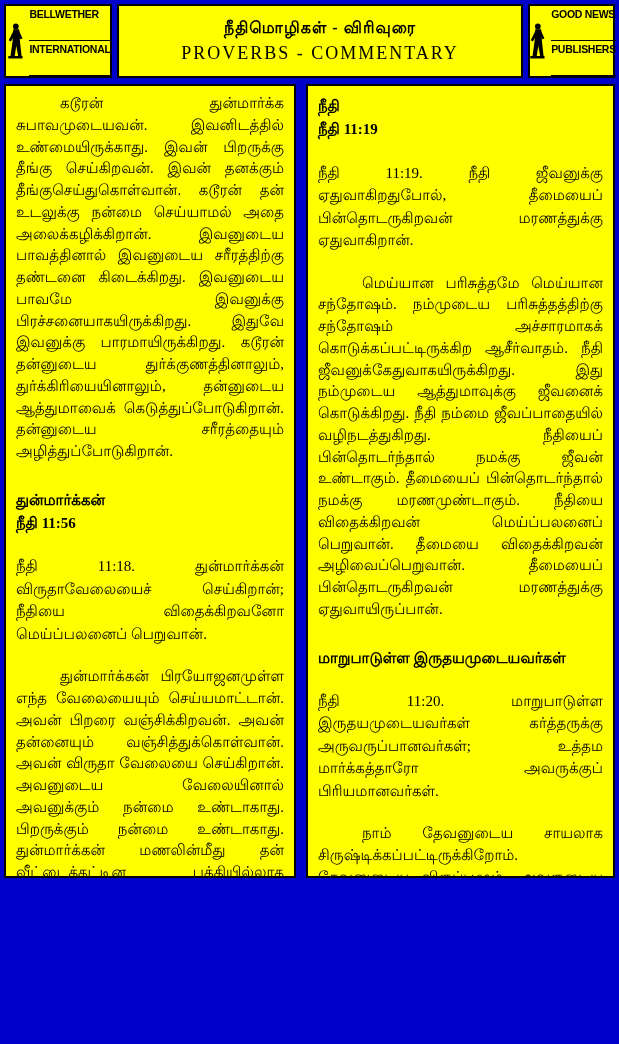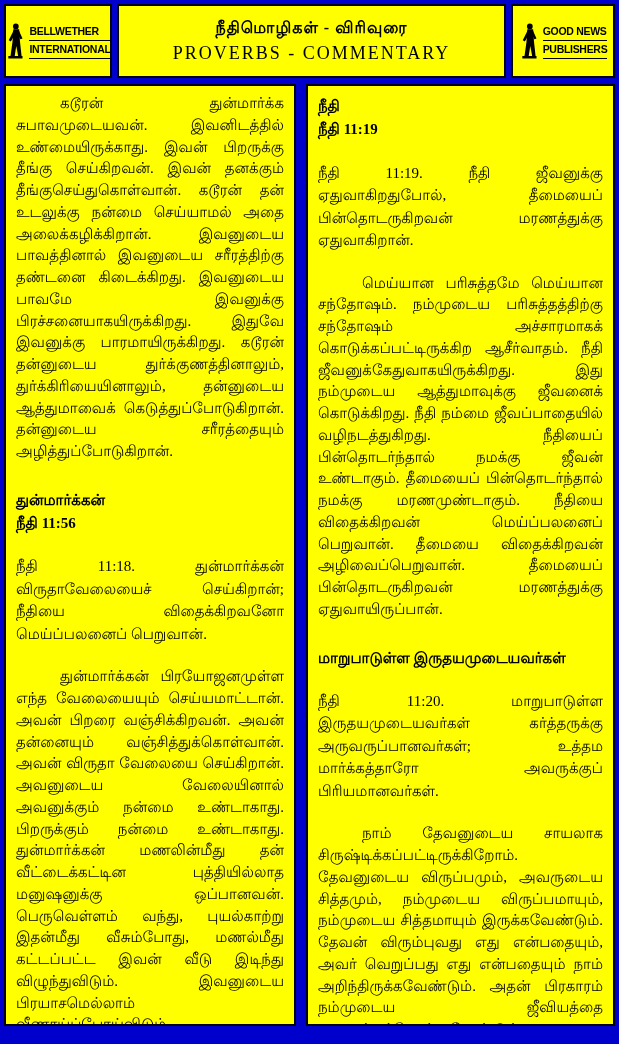--- a/index.html
+++ b/index.html
@@ -28,54 +28,54 @@
   }
   .logo-box {
     display: flex;
     align-items: center;
     justify-content: center;
     gap: 4px;
     padding: 2px 3px;
     flex: 0 0 auto;
   }
   .logo-box.left  { width: 108px; }
-  .logo-box.right { width: 104px; }
+  .logo-box.right { width: 87px; }
   .logo-figure { width: 20px; height: 56px; flex: 0 0 auto; }
   .logo-figure svg { width: 100%; height: 100%; }
   .logo-text {
     display: flex; flex-direction: column; justify-content: center;
     font-family: "Liberation Sans", sans-serif;
     font-weight: bold;
     font-size: 10.5px;
     line-height: 1.55;
     letter-spacing: -0.3px;
     white-space: nowrap;
   }
-  .logo-text span { border-bottom: 1.5px solid #000; padding-bottom: 1px; }
+  .logo-text span { border-bottom: 1.5px solid #000; padding-bottom: 18px; }
   .title-box {
     flex: 1 1 auto;
     display: flex; flex-direction: column;
     align-items: center; justify-content: center;
     gap: 4px;
   }
   .title-tamil {
     font-size: 16px;
     font-weight: bold;
     letter-spacing: 1px;
   }
   .title-english {
     font-size: 18px;
     letter-spacing: 2px;
   }
   
   .body-row {
     display: flex;
     gap: 10px;
     margin-top: 6px;
-    height: 942px;
+    height: 794px;
   }
   .col { padding: 7px 10px; overflow: hidden; }
   .col.left  { flex: 0 0 292px; }
   .col.right { flex: 1 1 auto; }
   .para {
     font-size: 15px;
     line-height: 1.45;
     text-align: justify;
     text-align-last: left;
     text-indent: 44px;

